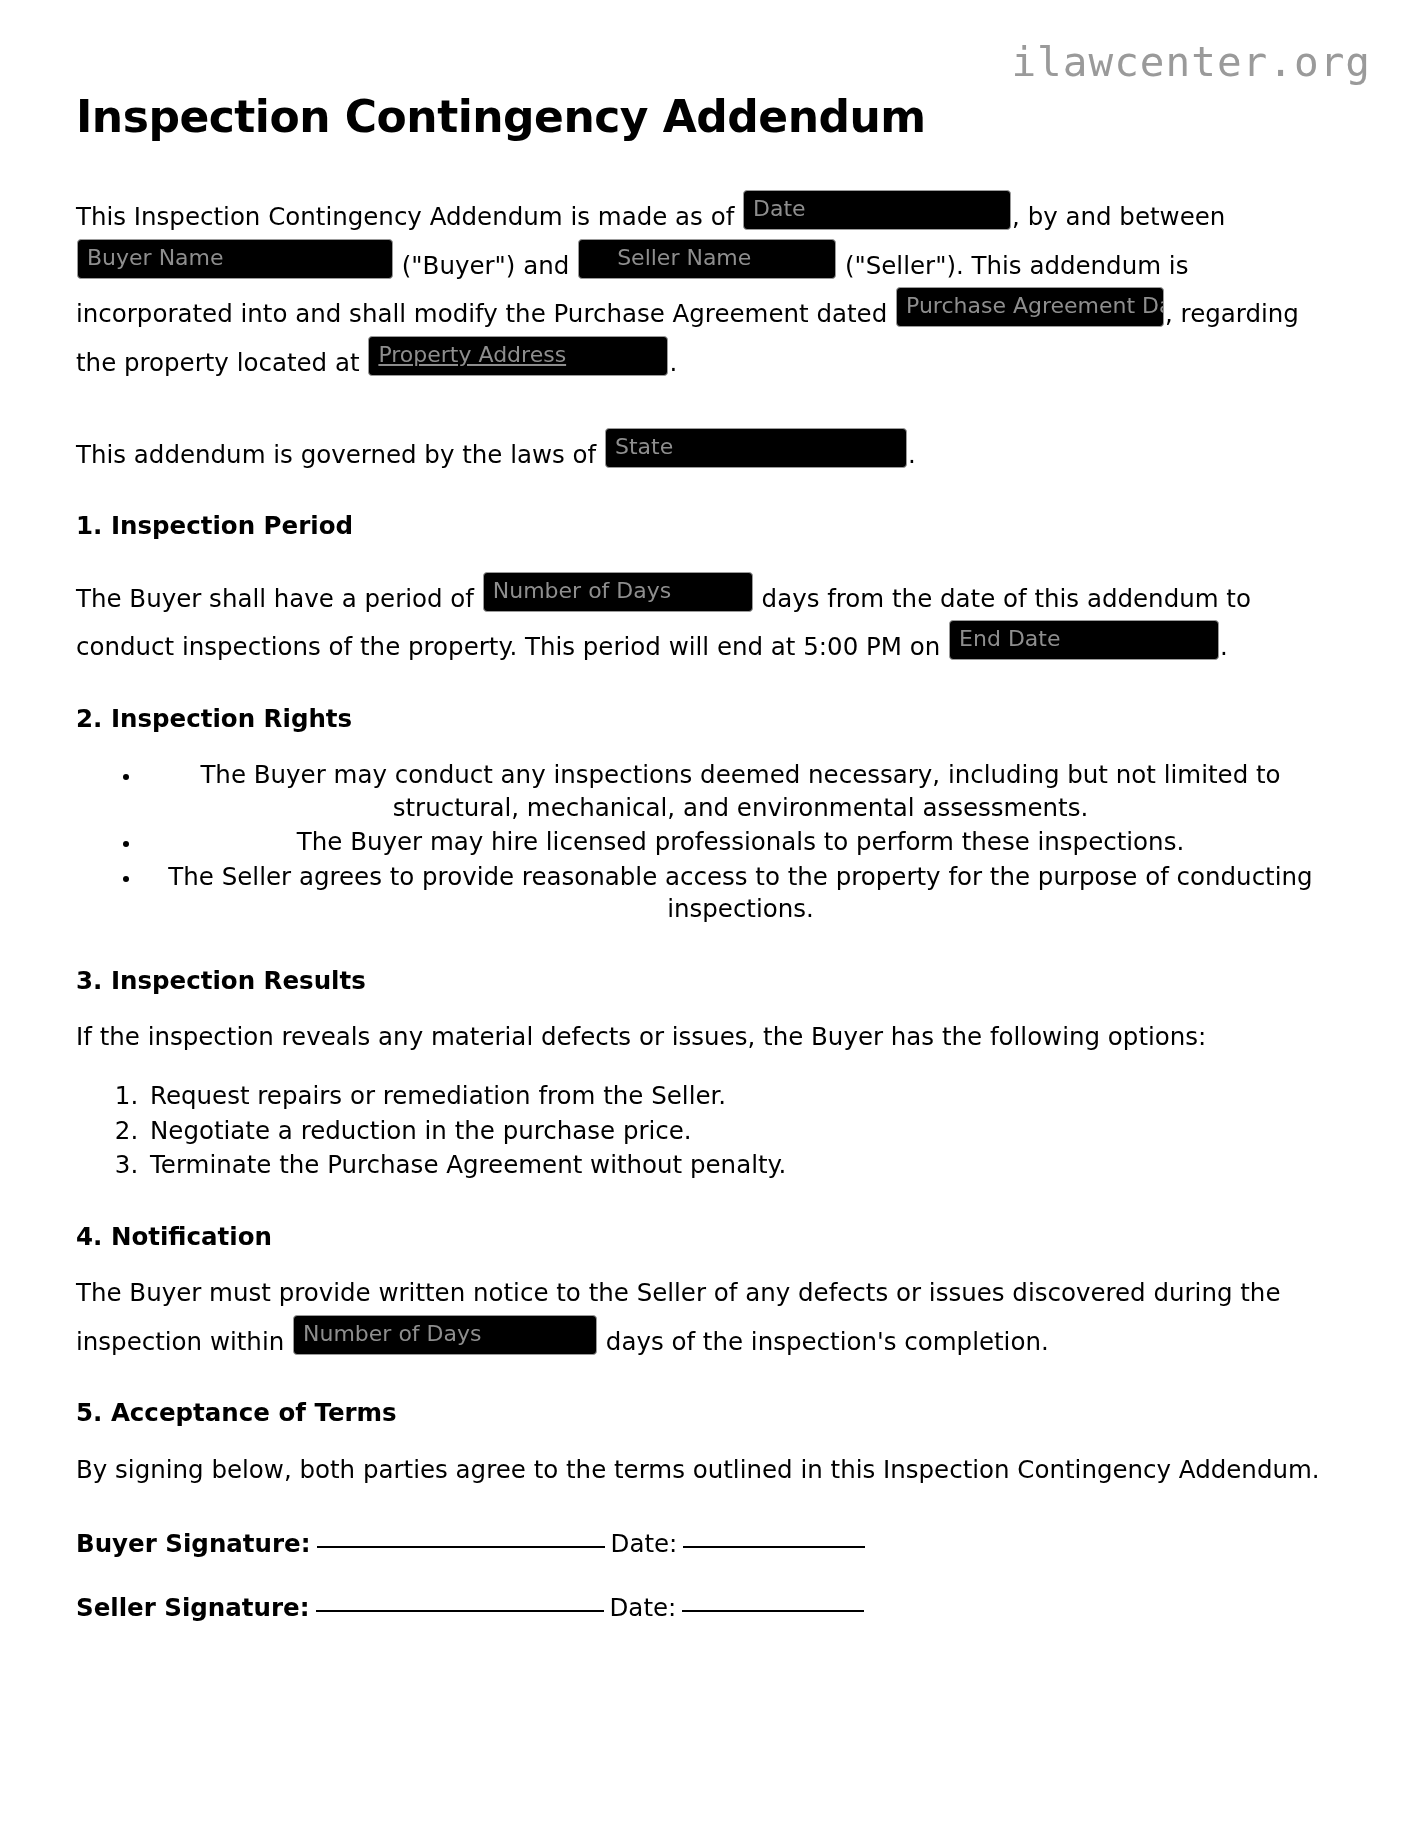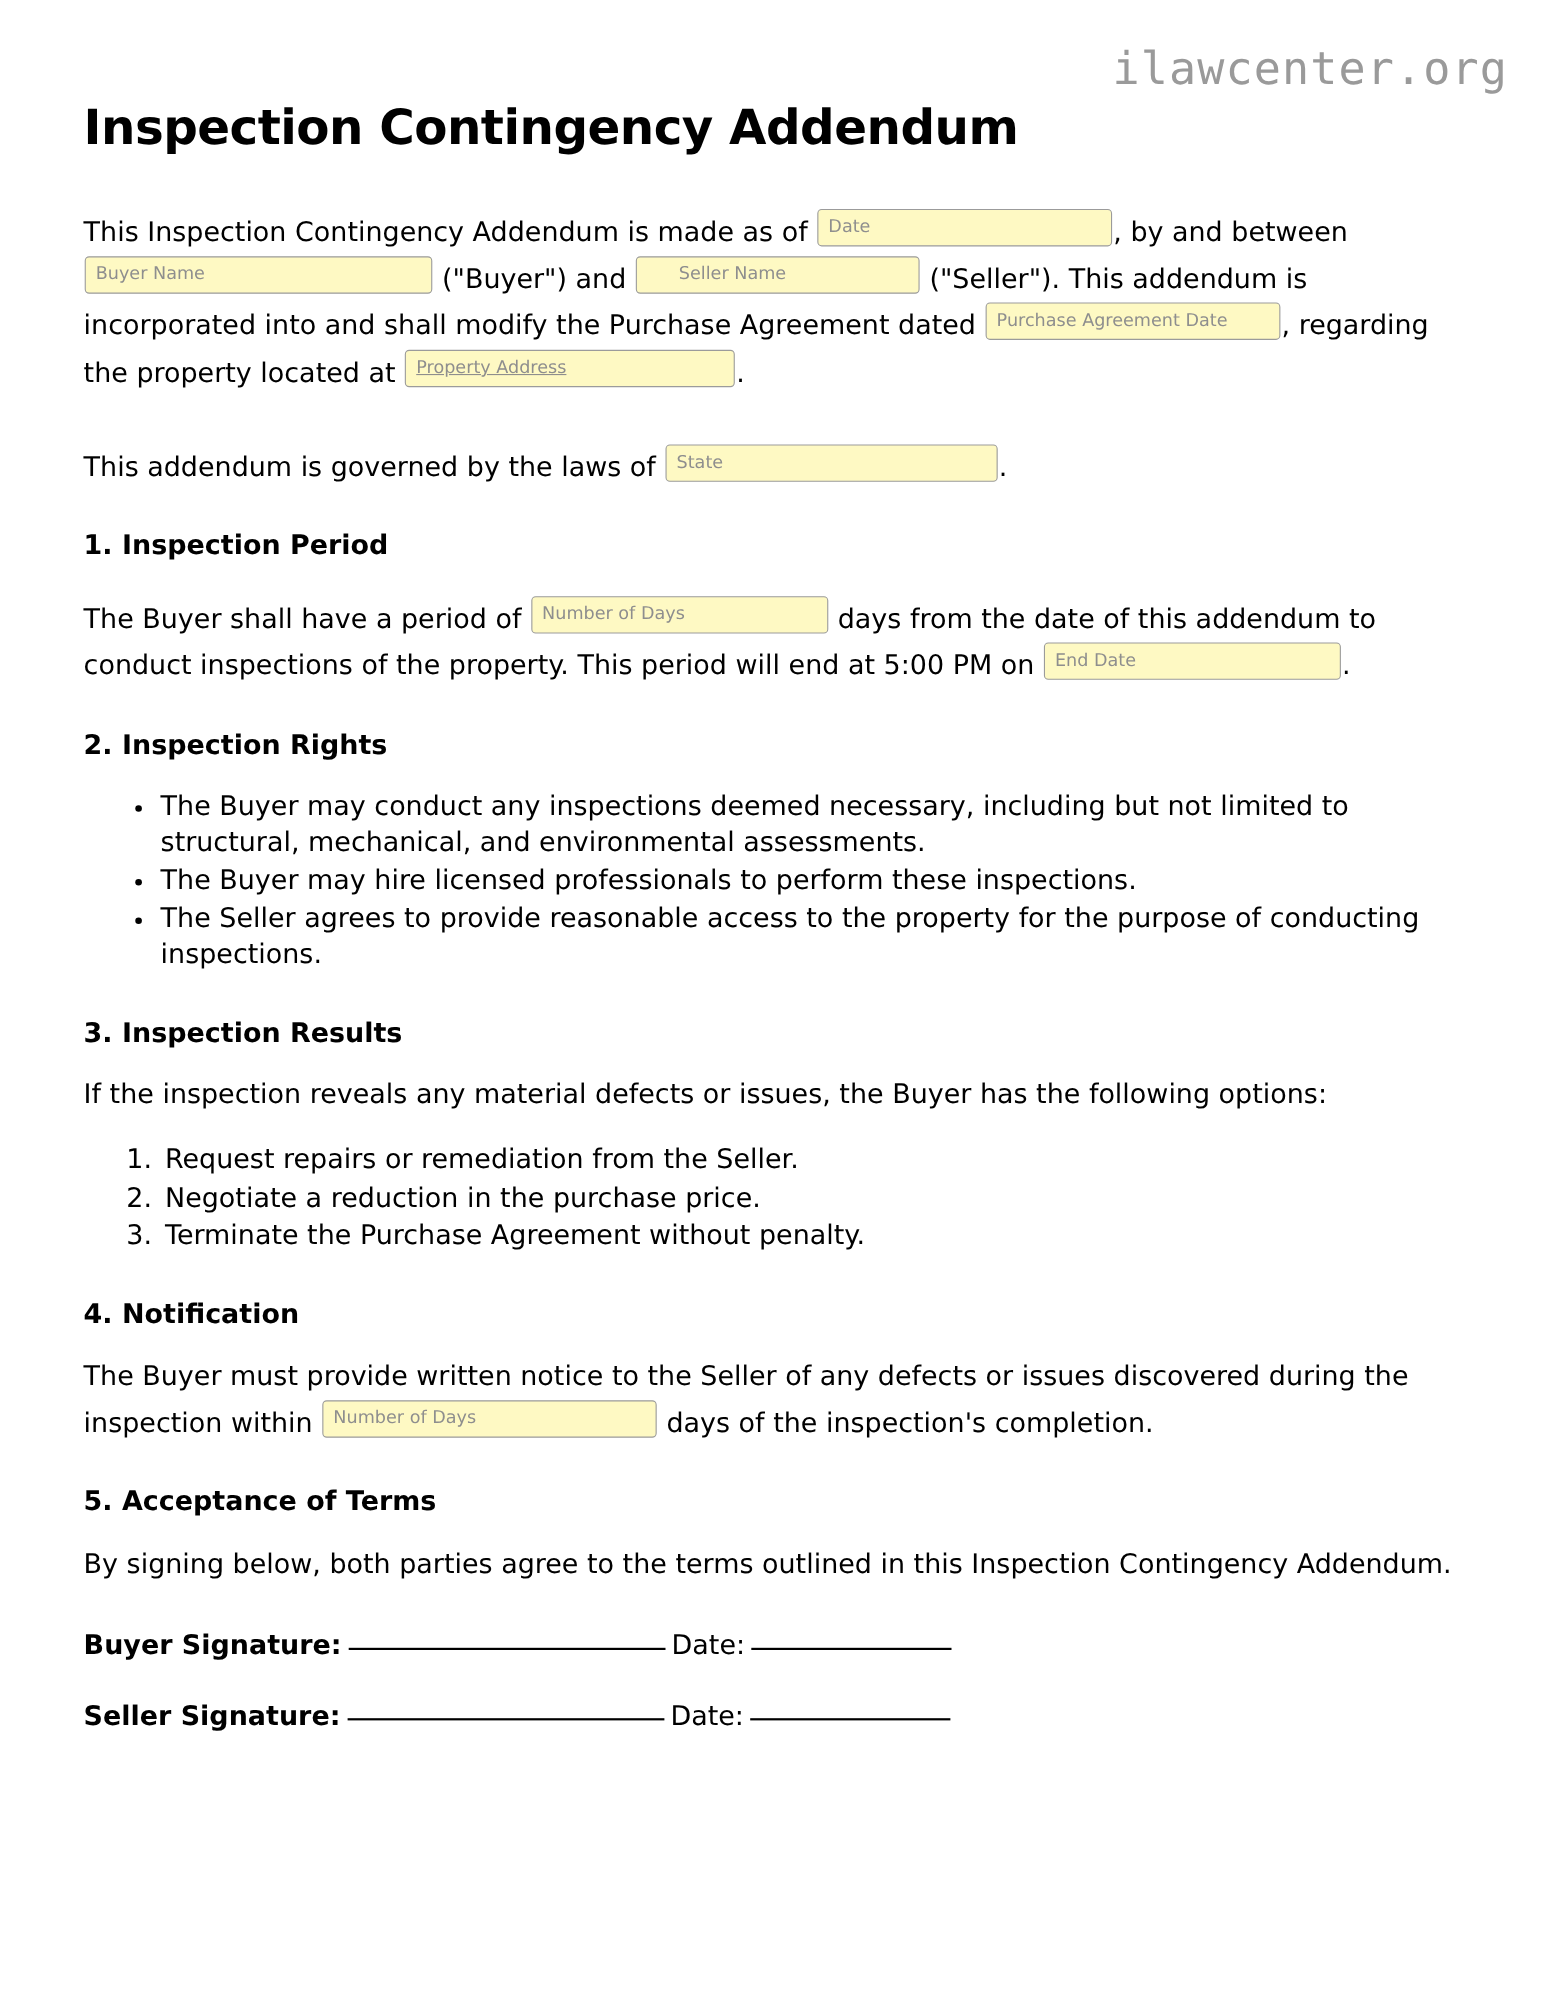--- a/index.html
+++ b/index.html
@@ -55,24 +55,24 @@
     font-size: 24.5px;
     line-height: 1.33;
     margin: 0 0 26px 0;
     color: #000000;
   }
   .field {
     display: inline-block;
     box-sizing: border-box;
     border: 1.6px solid #9b9b9b;
     border-radius: 4px;
-    background: #fef9c3;
+    background: #000000;
     color: #8e8e8e;
     font-family: "DejaVu Sans", sans-serif;
-    font-size: 16px;
+    font-size: 22px;
     line-height: 1;
     padding: 7px 9px 9px 9px;
     vertical-align: baseline;
     position: relative;
     top: 5px;
     margin: 0 1px;
     white-space: nowrap;
     overflow: hidden;
   }
   .f-date { width: 268px; }
@@ -87,20 +87,21 @@
 
   ul.bullets, ol.numbers {
     font-size: 24.5px;
     line-height: 1.33;
     margin: 0 0 26px 0;
     color: #000000;
   }
   ul.bullets {
     padding-left: 66px;
     list-style-type: disc;
+    text-align: center;
   }
   ol.numbers {
     padding-left: 70px;
     list-style-type: decimal;
   }
   ul.bullets li, ol.numbers li {
     margin: 0 0 2px 0;
     padding-left: 4px;
   }
   ul.bullets li::marker { font-size: 0.8em; }

